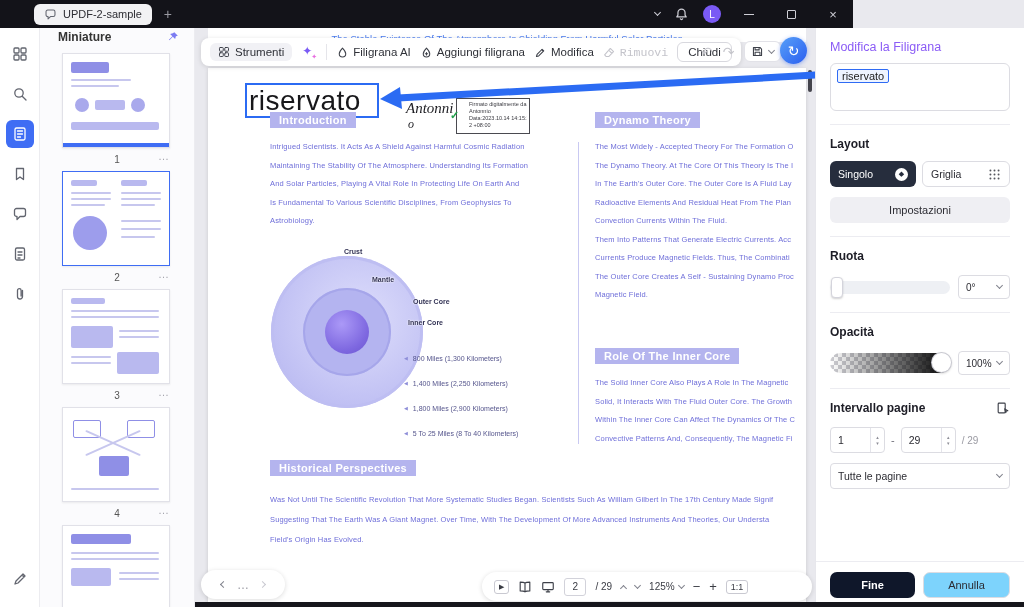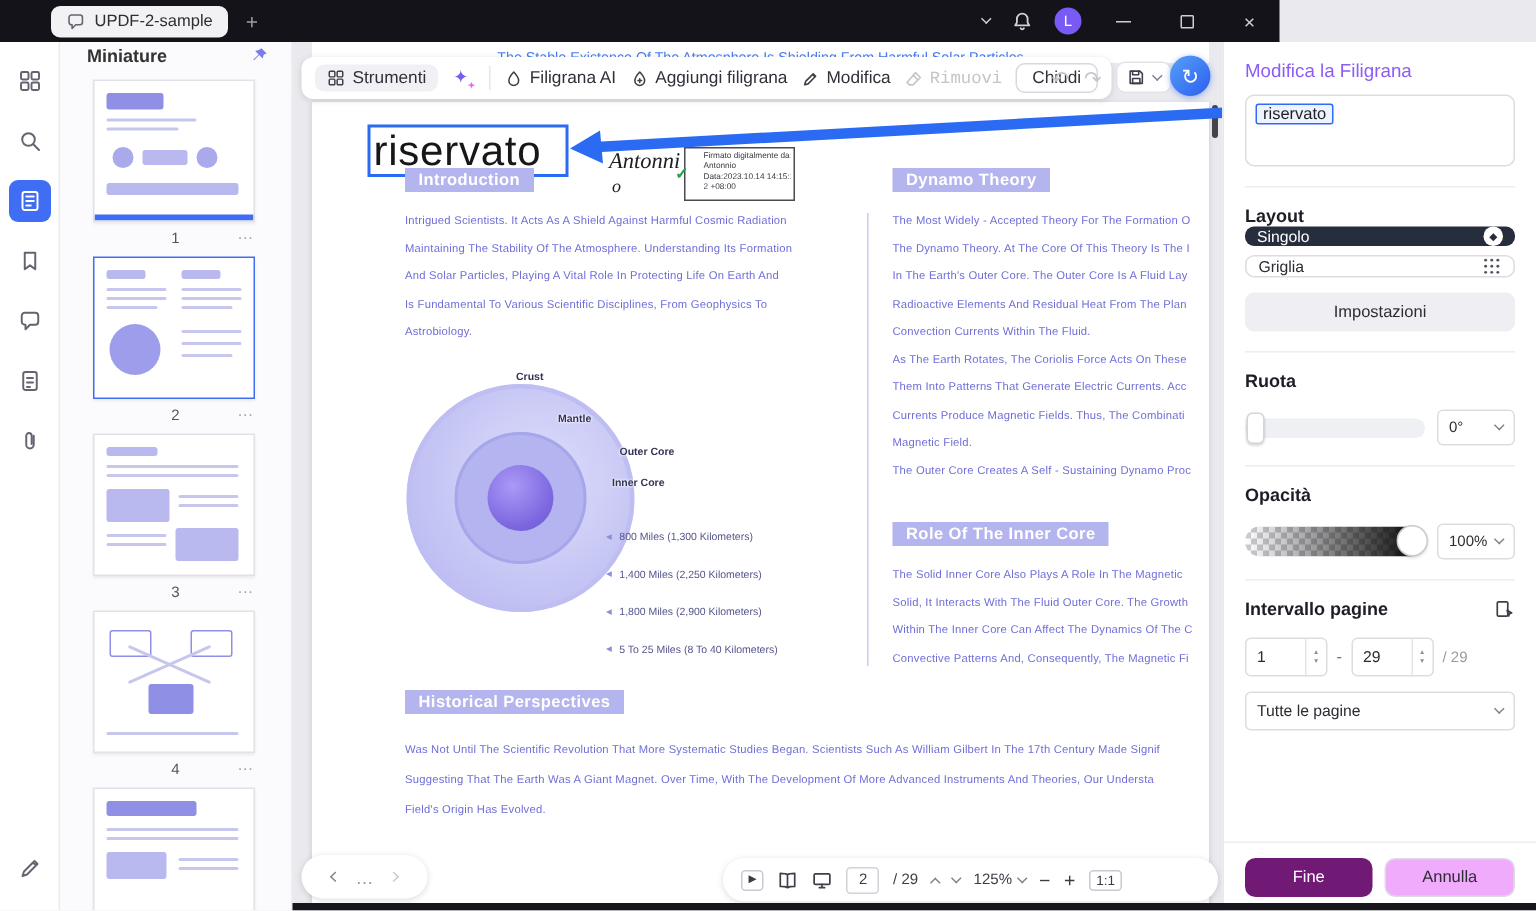--- a/index.html
+++ b/index.html
@@ -111,21 +111,21 @@
   .p-title { font-size:12.5px; font-weight:normal; color:#8b5cf6; }
   .wm-area { margin-top:9px; height:48px; border:1px solid #dcdce2; border-radius:6px; padding:5px 6px; }
   .wm-sel { display:inline-block; border:1.5px solid #2f6bf4; background:#eef4ff; border-radius:2px; padding:0 4px; font-size:11px; color:#222; }
   .fontrow { margin-top:12px; display:flex; align-items:center; gap:6px; }
   .select { border:1px solid #dcdce2; border-radius:4px; height:26px; display:flex; align-items:center; justify-content:space-between; padding:0 7px; background:#fff; }
   .fontsel { width:97px; font-size:10px; }
   .uicon { width:20px; text-align:center; font-family:"Liberation Serif", serif; font-size:13px; text-decoration:underline; color:#2c2c33; }
   .swatch { width:16px; height:16px; border-radius:50%; background:#000; box-shadow:0 0 0 2px #fff, 0 0 0 3px #d5d5dc; margin-left:3px; }
   .hr { border-top:1px solid #ececf1; margin:13px 0 0; }
   .p-label { margin-top:12px; font-size:12px; font-weight:bold; color:#1d1d26; }
-  .lrow { display:flex; gap:6px;flex-direction:column; }
+  .lrow { margin-top:10px; display:flex; gap:6px; }
   .lay-btn { flex:1; height:26px; border-radius:6px; display:flex; align-items:center; justify-content:space-between; padding:0 8px; font-size:10.5px; }
   .lay-dark { background:#262d3d; color:#fff; }
   .lay-light { background:#fff; border:1px solid #dcdce2; color:#2c2c33; }
   .diamond-badge { width:13px; height:13px; border-radius:50%; background:#fff; color:#262d3d; font-size:7px; display:flex; align-items:center; justify-content:center; }
   .impost { margin-top:10px; width:100%; height:26px; background:#efeff3; border-radius:6px; display:flex; align-items:center; justify-content:center; font-size:11px; color:#2c2c33; }
   .sliderow { margin-top:12px; display:flex; align-items:center; gap:8px; }
   .rtrack { flex:1; height:13px; background:#eef0f4; border-radius:7px; position:relative; }
   .rhandle { position:absolute; left:1px; top:-4px; width:12px; height:21px; background:#fff; border:1px solid #d4d4dc; border-radius:4px; box-shadow:0 1px 2px rgba(0,0,0,.18); }
   .degsel { width:52px; height:24px; font-size:10px; }
   .otrack { flex:1; height:20px; border-radius:10px; position:relative;
@@ -134,22 +134,22 @@
   .ohandle { position:absolute; right:-1px; top:0px; width:19px; height:19px; border-radius:50%; background:#fff; box-shadow:0 0 0 1px #c9c9d1, 0 1px 3px rgba(0,0,0,.3); }
   .introw { margin-top:12px; display:flex; align-items:center; justify-content:space-between; }
   .spins { margin-top:12px; display:flex; align-items:center; gap:6px; }
   .spin { width:55px; height:26px; border:1px solid #dcdce2; border-radius:4px; display:flex; overflow:hidden; }
   .spin-val { flex:1; font-size:10.5px; line-height:24px; padding-left:7px; }
   .spin-arr { width:14px; border-left:1px solid #e4e4ea; display:flex; flex-direction:column; align-items:center; justify-content:center; font-size:5px; color:#8d8d96; line-height:6px; }
   .sep { color:#6e6e78; }
   .ptotal { color:#9a9aa2; font-size:10px; }
   .scopesel { margin-top:10px; width:100%; height:26px; font-size:10.5px; }
   .panel-footer { position:absolute; left:0; right:0; bottom:9px; padding:10px 14px 0; border-top:1px solid #ececf1; display:flex; gap:8px; }
-  .btn-fine { flex:1; height:26px; background:#701a75; color:#fff; border-radius:7px; display:flex; align-items:center; justify-content:center; font-size:11px; }
-  .btn-annulla { flex:1; height:26px; background:#f0abfc; border:1px solid #dcdce2; color:#2c2c33; border-radius:7px; display:flex; align-items:center; justify-content:center; font-size:11px; }
+  .btn-fine { flex:1; height:26px; background:#0f172a; color:#fff; border-radius:7px; display:flex; align-items:center; justify-content:center; font-size:11px;font-weight:bold; }
+  .btn-annulla { flex:1; height:26px; background:#7dd3fc; border:1px solid #dcdce2; color:#2c2c33; border-radius:7px; display:flex; align-items:center; justify-content:center; font-size:11px; }
   .gridots { fill:#55565e; }
 </style>
 </head>
 <body>
 
 <div class="titlebar">
   <div class="tab">
     <svg class="ic" width="13" height="13" viewBox="0 0 16 16">
         <path d="M2.5 4.5a2 2 0 0 1 2-2h7a2 2 0 0 1 2 2v4a2 2 0 0 1-2 2H8l-3 3v-3H4.5a2 2 0 0 1-2-2z"></path>
       </svg>
@@ -365,25 +365,24 @@
 
     <div class="coldiv"></div>
 
     <div class="chip" style="left:387px;top:44px">Dynamo Theory</div>
     <div class="para nw" style="left:387px;top:70px;width:212px;height:190px">
         <div class="pline">The Most Widely - Accepted Theory For The Formation O</div>
         <div class="pline">The Dynamo Theory. At The Core Of This Theory Is The I</div>
         <div class="pline">In The Earth's Outer Core. The Outer Core Is A Fluid Lay</div>
         <div class="pline">Radioactive Elements And Residual Heat From The Plan</div>
         <div class="pline">Convection Currents Within The Fluid.</div>
-        <div class="pline">As The Earth Rotates, The Coriolis Force Acts On These</div>
         <div class="pline">Them Into Patterns That Generate Electric Currents. Acc</div>
         <div class="pline">Currents Produce Magnetic Fields. Thus, The Combinati</div>
+        <div class="pline">The Outer Core Creates A Self - Sustaining Dynamo Proc</div>
         <div class="pline">Magnetic Field.</div>
-        <div class="pline">The Outer Core Creates A Self - Sustaining Dynamo Proc</div>
       </div>
 
     <div class="chip" style="left:387px;top:280px">Role Of The Inner Core</div>
     <div class="para nw" style="left:387px;top:306px;width:212px;height:78px">
         <div class="pline">The Solid Inner Core Also Plays A Role In The Magnetic</div>
         <div class="pline">Solid, It Interacts With The Fluid Outer Core. The Growth</div>
         <div class="pline">Within The Inner Core Can Affect The Dynamics Of The C</div>
         <div class="pline">Convective Patterns And, Consequently, The Magnetic Fi</div>
       </div>
 

